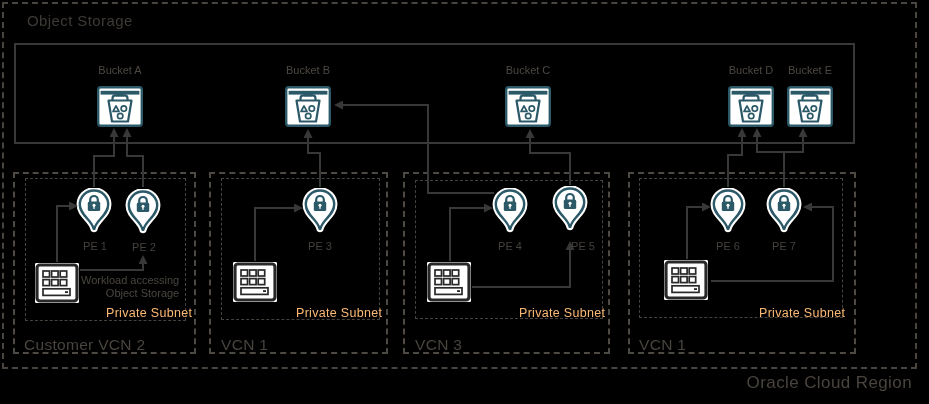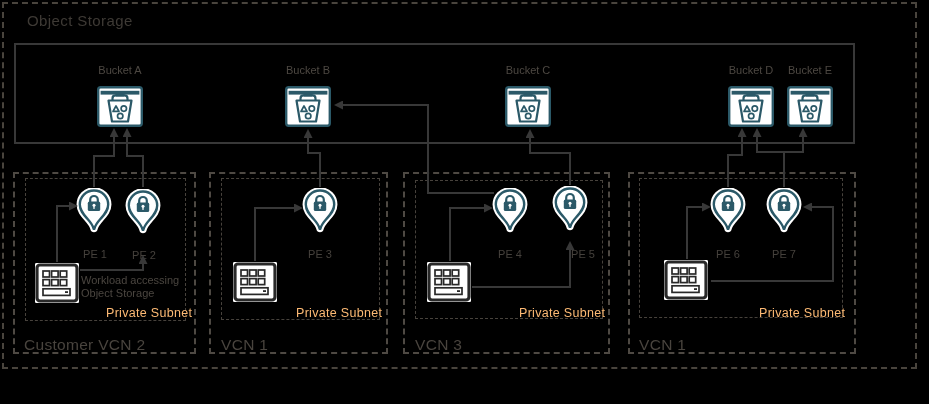--- a/index.html
+++ b/index.html
@@ -9,22 +9,22 @@
   .abs{position:absolute;}
   .region-box{left:2px;top:2px;width:915px;height:367px;border:2px dashed #49443d;}
   .region-label{right:17px;top:373px;font-size:17px;color:#49443e;letter-spacing:.4px;}
   .os-title{left:27px;top:12px;font-size:15px;color:#3e3a35;letter-spacing:.4px;}
   .os-box{left:14px;top:43px;width:841px;height:101px;border:2px solid #383838;}
   .vcn-box{border:2px dashed #4e4943;}
   .vcn-label{font-size:15.5px;color:#49443e;letter-spacing:.3px;}
   .subnet-box{border:1px dashed #47423c;}
   .subnet-label{font-size:12.5px;color:#fdba74;letter-spacing:.3px;}
   .bucket-label{font-size:11px;color:#4d4842;transform:translateX(-50%);white-space:nowrap;}
-  .pe-label{font-size:11px;color:#45413c;transform:translateX(-50%);white-space:nowrap;margin-top:8px;}
-  .note{font-size:11px;line-height:13px;color:#4b4640;}
+  .pe-label{font-size:11px;color:#45413c;transform:translateX(-50%);white-space:nowrap;}
+  .note{font-size:11px;line-height:13px;color:#4b4640;text-align:right;}
   svg.icon{position:absolute;display:block;}
   .connector-layer{position:absolute;left:0;top:0;pointer-events:none;}
 </style>
 </head>
 <body>
 
 <div class="stage">
 
   <svg width="0" height="0" style="position:absolute" aria-hidden="true">
     <defs>
@@ -58,20 +58,21 @@
         <rect x="8" y="16.6" width="6.5" height="6" fill="#fff" stroke="#282828" stroke-width="1.7"></rect>
         <rect x="16.6" y="16.6" width="6.5" height="6" fill="#fff" stroke="#282828" stroke-width="1.7"></rect>
         <rect x="25.2" y="16.6" width="6.5" height="6" fill="#fff" stroke="#282828" stroke-width="1.7"></rect>
         <rect x="8" y="25.8" width="27" height="6.6" fill="#fff" stroke="#282828" stroke-width="1.7"></rect>
         <rect x="30" y="28.2" width="3" height="1.8" fill="#282828"></rect>
       </symbol>
     </defs>
   </svg>
 
   <div class="abs region-box"></div>
+  <div class="abs region-label">Oracle Cloud Region</div>
 
   <div class="abs os-title">Object Storage</div>
   <div class="abs os-box"></div>
 
   <div class="abs bucket-label" style="left:120px;top:64px">Bucket A</div>
   <svg class="icon" style="left:97px;top:86px" width="46" height="41">
       <use href="#sym-bucket"></use>
     </svg>
   <div class="abs bucket-label" style="left:308px;top:64px">Bucket B</div>
   <svg class="icon" style="left:285px;top:86px" width="46" height="41">

